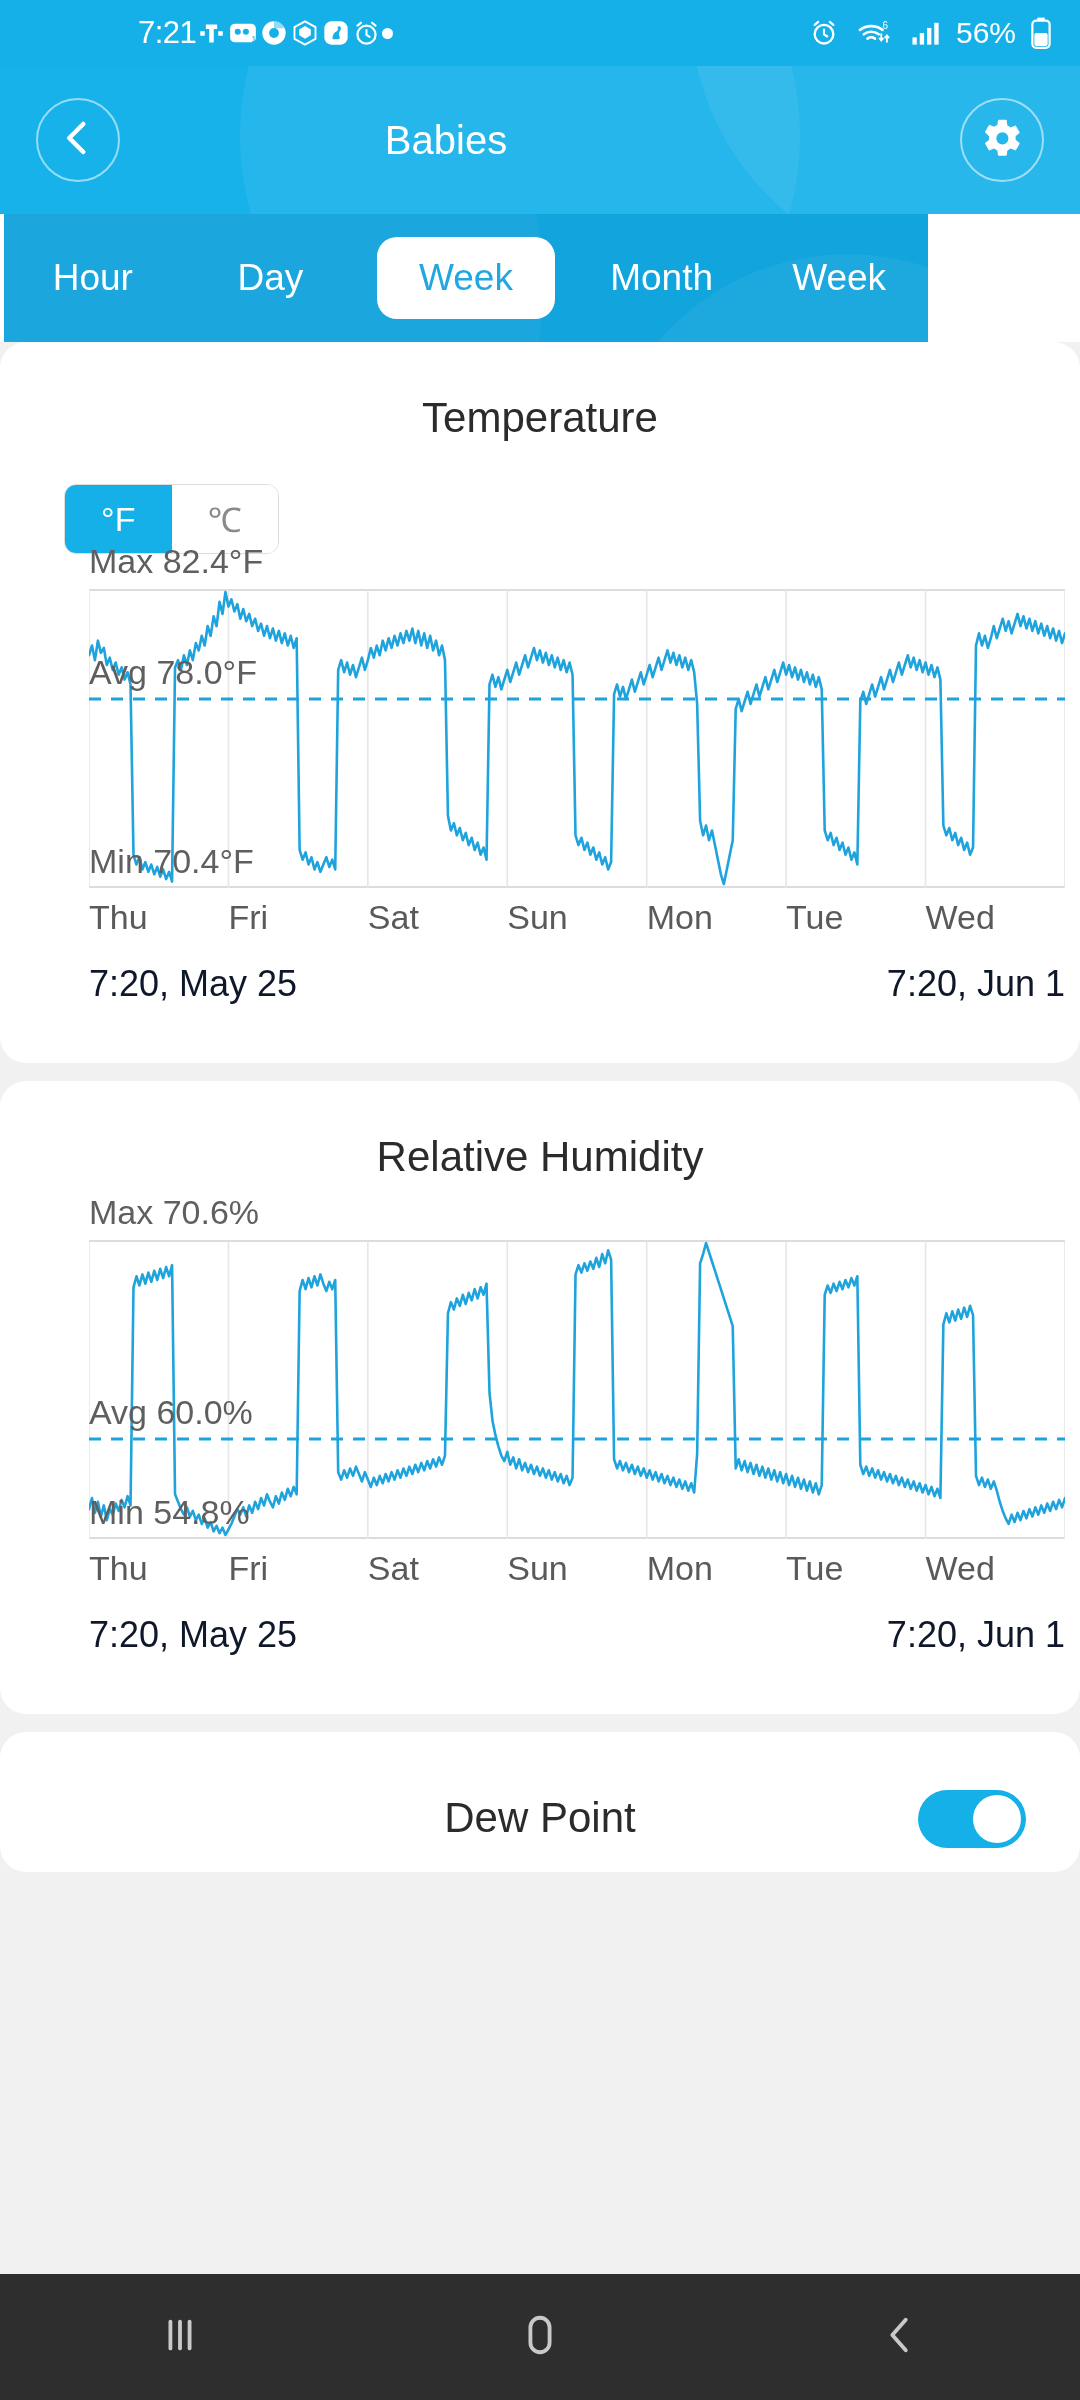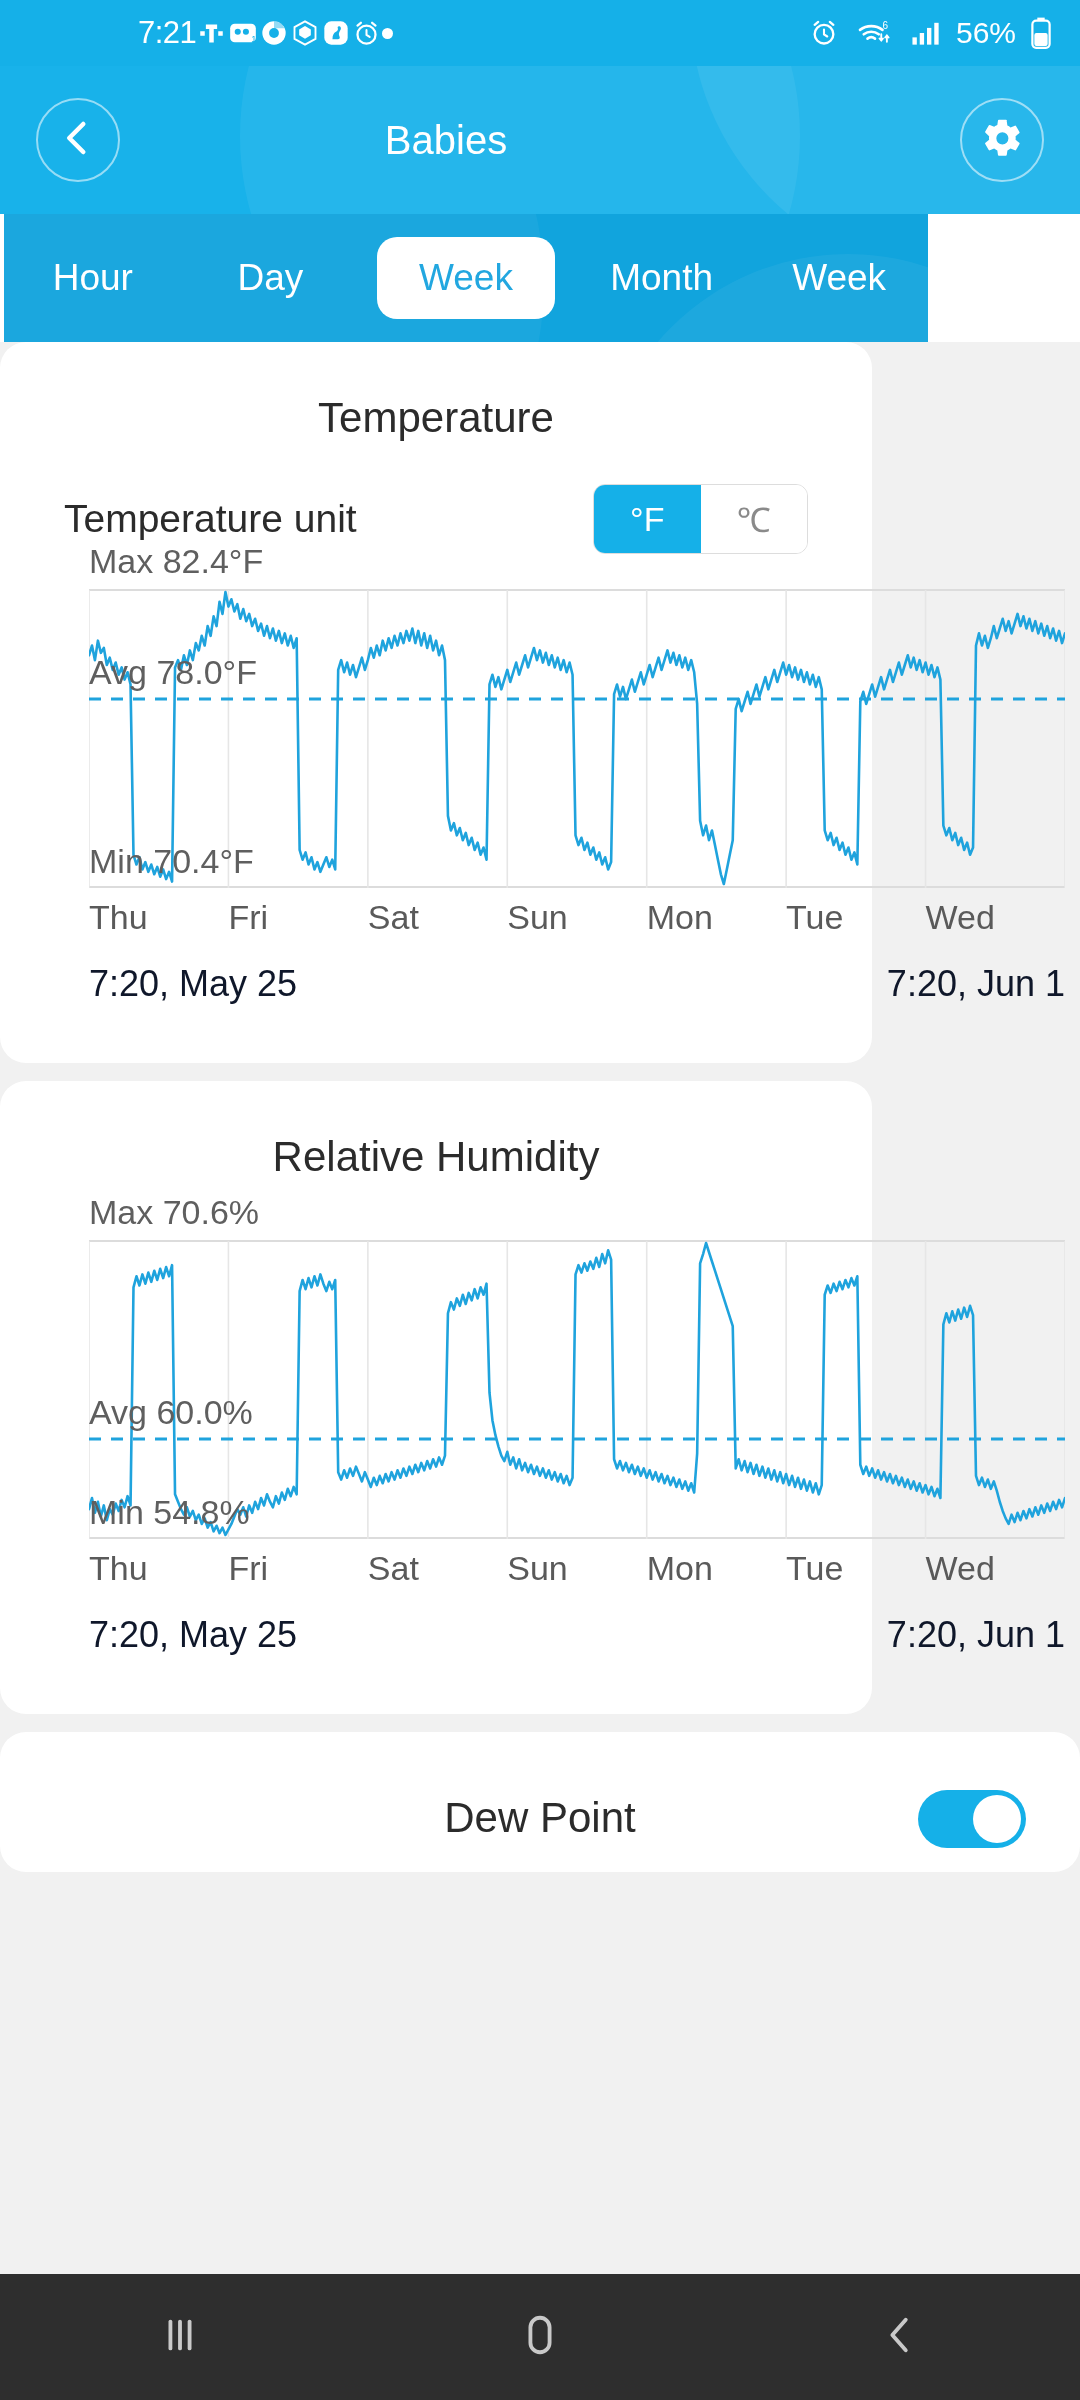--- a/index.html
+++ b/index.html
@@ -79,21 +79,21 @@
     padding:20px 0;
   }
 
   
   .screen{
     position:absolute; top:342px; left:0; width:1080px;
     height:1932px; background:#f1f1f1; overflow:hidden;
   }
 
   .card{
-    background:#fff; border-radius:26px; width:872px;
+    background:#fff; border-radius:26px; width:1080px;
     margin:0 0 18px 0; padding:0;
   }
   .card.first{ border-radius:26px 26px 26px 26px; }
 
   .card-title{
     text-align:center; font-size:42px; color:#2b2b2b;
     padding:52px 0 0 0;
   }
 
   .unit-row{
@@ -270,21 +270,20 @@
   <div class="tab">Month</div>
   <div class="tab">Week</div>
 </div>
 
 <div class="screen">
 
   <div class="card first">
     <div class="card-title">Temperature</div>
 
     <div class="unit-row">
-      <div class="unit-label">Temperature unit</div>
       <div class="seg">
         <div class="on">°F</div>
         <div class="off">℃</div>
       </div>
     </div>
 
     <div class="chart-wrap">
       <div class="chart-box">
         <div class="lbl lbl-max">Max 82.4°F</div>
         <div class="lbl" id="tAvgLbl" style="top: 65.0667px;">Avg 78.0°F</div>

